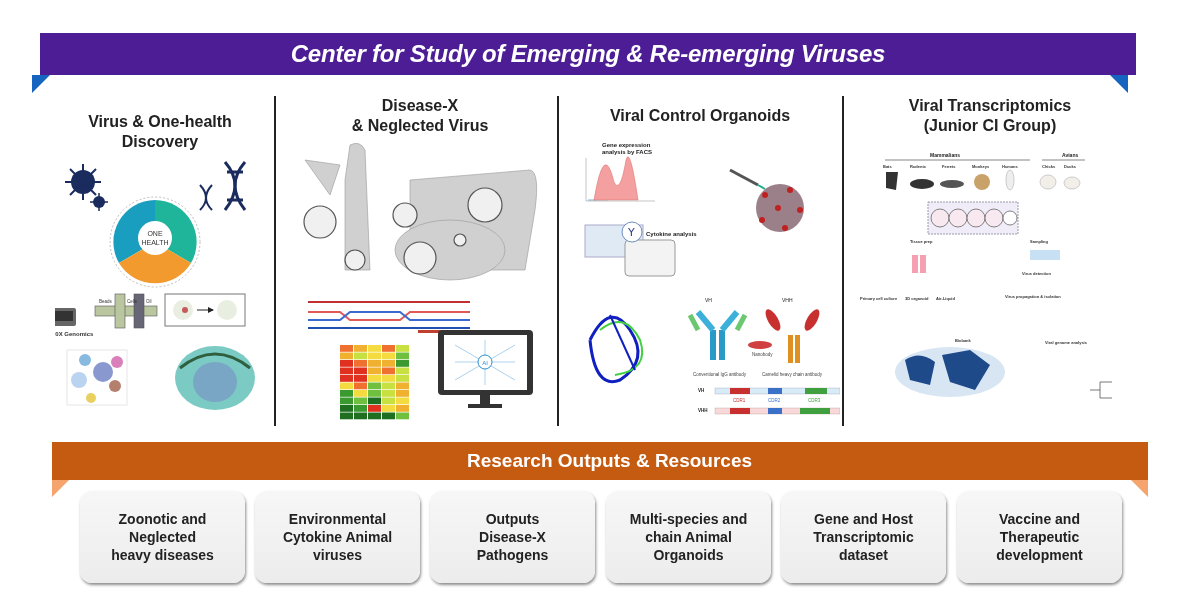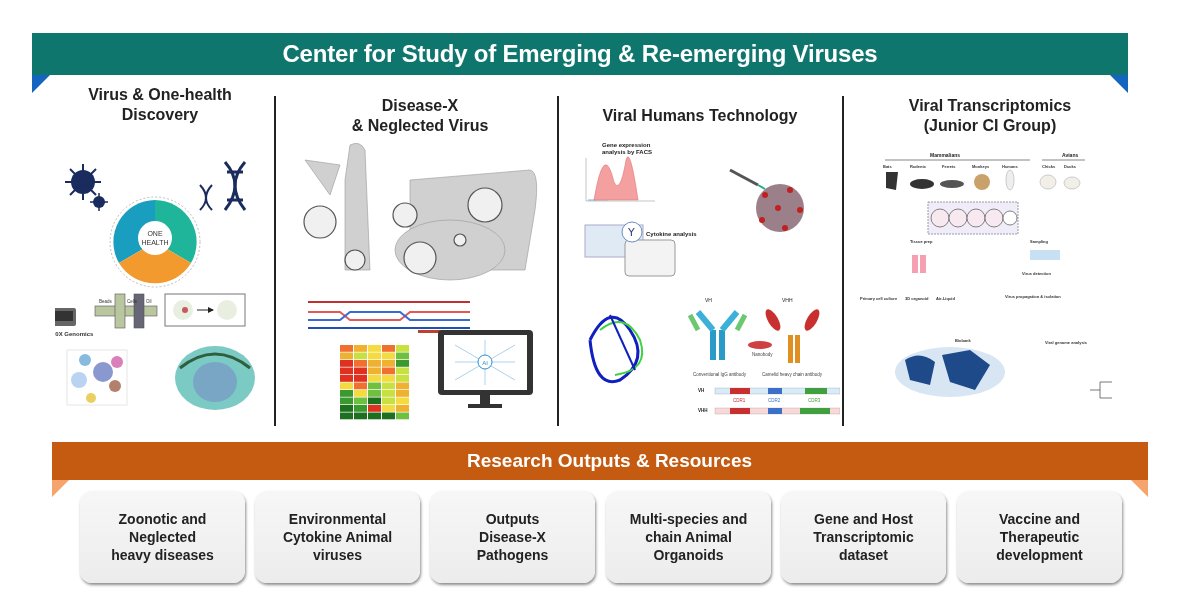--- a/index.html
+++ b/index.html
@@ -1,19 +1,19 @@
 <!DOCTYPE html>
 <html><head>
 <meta charset="utf-8">
 <style>
   html,body{margin:0;padding:0;background:#fff;}
   body{width:1180px;height:616px;position:relative;overflow:hidden;font-family:"Liberation Sans",sans-serif;color:#222;}
   .abs{position:absolute;}
   
-  #top-banner{left:32px;top:33px;width:1096px;height:42px;background:#0f766e;display:flex;align-items:center;justify-content:center;}
+  #top-banner{left:40px;top:33px;width:1096px;height:42px;background:#4c1d95;display:flex;align-items:center;justify-content:center;font-style:italic;}
   #top-banner span{color:#fff;font-weight:bold;font-size:24px;letter-spacing:-0.2px;}
   .fold-l-blue{left:32px;top:75px;width:0;height:0;border-top:18px solid #1565c0;border-right:18px solid transparent;}
   .fold-r-blue{left:1110px;top:75px;width:0;height:0;border-top:18px solid #1565c0;border-left:18px solid transparent;}
   
   .divider{width:1.5px;background:#222;top:96px;height:330px;}
   
   .sec-title{font-weight:bold;font-size:16px;text-align:center;line-height:20px;color:#222;}
   
   #bottom-banner{left:52px;top:442px;width:1096px;height:38px;background:#c55a11;display:flex;align-items:center;justify-content:center;}
   #bottom-banner span{color:#fff;font-weight:bold;font-size:19px;padding-left:19px;}
@@ -29,21 +29,21 @@
 <div id="top-banner" class="abs">
   <span>Center for Study of Emerging &amp; Re-emerging Viruses</span>
 </div>
 <div class="abs fold-l-blue"></div>
 <div class="abs fold-r-blue"></div>
 
 <div class="abs divider" style="left:274px"></div>
 <div class="abs divider" style="left:557px"></div>
 <div class="abs divider" style="left:842px"></div>
 
-<div class="abs sec-title" style="left:45px;top:85px;width:230px;white-space:pre-line">Virus &amp; One-health
+<div class="abs sec-title" style="left:45px;top:112px;width:230px;white-space:pre-line">Virus &amp; One-health
 Discovery</div>
 <svg class="abs" style="left:55px;top:150px" width="210" height="275">
 
   <g fill="#1a2b5e">
     <circle cx="28" cy="32" r="12"></circle>
     <g stroke="#1a2b5e" stroke-width="2">
       <line x1="28" y1="14" x2="28" y2="50"></line>
         <line x1="10" y1="32" x2="46" y2="32"></line>
       <line x1="15" y1="19" x2="41" y2="45"></line>
         <line x1="41" y1="19" x2="15" y2="45"></line>
@@ -204,21 +204,21 @@
       <line x1="155" y1="222" x2="215" y2="222"></line>
         <line x1="185" y1="200" x2="185" y2="245"></line>
     </g>
     <circle cx="185" cy="222" r="7" fill="#fff" stroke="#2a8fd0"></circle>
     <text x="185" y="225" font-size="6" text-anchor="middle" fill="#2a8fd0" font-family="Liberation Sans, sans-serif">AI</text>
     <rect x="180" y="255" width="10" height="10" fill="#333"></rect>
     <rect x="168" y="264" width="34" height="4" fill="#333"></rect>
   </g>
 </svg>
 
-<div class="abs sec-title" style="left:570px;top:106px;width:260px">Viral Humans Technology</div>
+<div class="abs sec-title" style="left:570px;top:106px;width:260px">Viral Control Organoids</div>
 <svg class="abs" style="left:580px;top:140px" width="260" height="285">
   <g>
     <text x="22" y="7" font-size="6" font-weight="bold" fill="#222" font-family="Liberation Sans, sans-serif">Gene expression</text>
     <text x="22" y="14" font-size="6" font-weight="bold" fill="#222" font-family="Liberation Sans, sans-serif">analysis by FACS</text>
     <path d="M8 60 L16 60 Q22 15 28 60 Z" fill="#a8e0f4" stroke="#6ac" stroke-width="0.5"></path>
     <path d="M14 60 Q24 0 34 42 Q40 55 46 20 Q50 5 58 60 Z" fill="#f4a0a0" stroke="#d66" stroke-width="0.5"></path>
     <line x1="6" y1="18" x2="6" y2="61" stroke="#888" stroke-width="0.5"></line>
     <line x1="6" y1="61" x2="75" y2="61" stroke="#888" stroke-width="0.5"></line>
   </g>
   <g>

